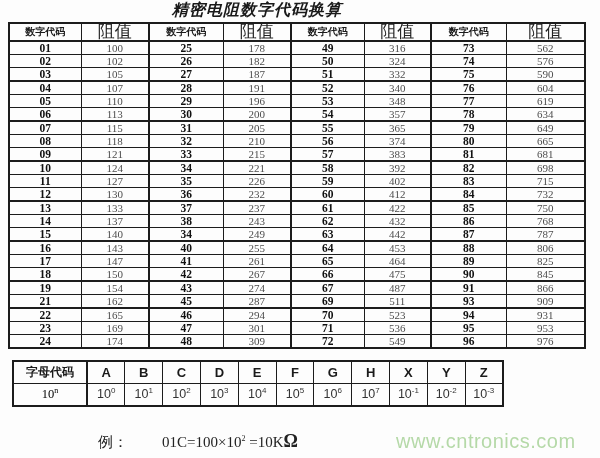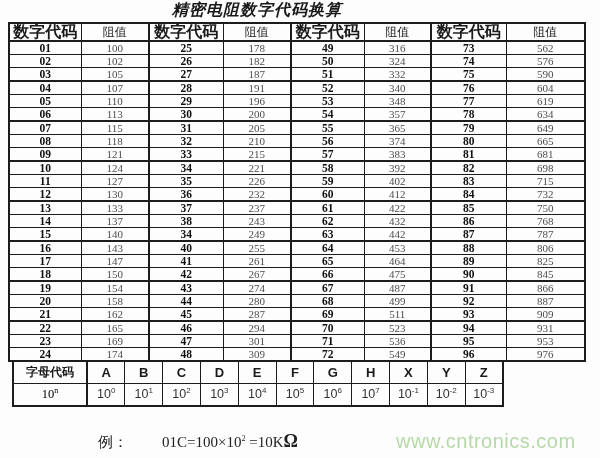--- a/index.html
+++ b/index.html
@@ -19,22 +19,22 @@
     border:2px solid var(--border);
   }
   .main-table th,.main-table td{
     border:1px solid var(--border);text-align:center;padding:0;
     height:12px;line-height:12px;overflow:hidden;white-space:nowrap;
   }
   .main-table thead th{height:16px;line-height:16px;border-bottom:2px solid var(--border);}
   .main-table th:nth-child(even):not(:last-child),
   .main-table td:nth-child(even):not(:last-child){border-right-width:2px;}
   .main-table tr.group-end td{border-bottom-width:2px;}
-  .th-code{font-size:16px;font-weight:bold;margin-left:32px;}
-  .th-value{font-size:12px;font-weight:normal;color:#222;}
+  .th-code{font-size:10px;font-weight:bold;margin-left:32px;}
+  .th-value{font-size:17px;font-weight:normal;color:#222;}
   .main-table td.code{
     font-family:"Liberation Serif",serif;font-weight:bold;
     font-size:11.5px;color:var(--code_text);
   }
   .main-table td.value{
     font-family:"Liberation Serif",serif;font-weight:normal;
     font-size:11px;color:var(--value_text);
   }
   
   .letter-table{
@@ -278,30 +278,20 @@
         <tr>
           <td class="code">19</td>
           <td class="value">154</td>
           <td class="code">43</td>
           <td class="value">274</td>
           <td class="code">67</td>
           <td class="value">487</td>
           <td class="code">91</td>
           <td class="value">866</td>
         </tr>
-        <tr>
-          <td class="code">20</td>
-          <td class="value">158</td>
-          <td class="code">44</td>
-          <td class="value">280</td>
-          <td class="code">68</td>
-          <td class="value">499</td>
-          <td class="code">92</td>
-          <td class="value">887</td>
-        </tr>
         <tr class="group-end">
           <td class="code">21</td>
           <td class="value">162</td>
           <td class="code">45</td>
           <td class="value">287</td>
           <td class="code">69</td>
           <td class="value">511</td>
           <td class="code">93</td>
           <td class="value">909</td>
         </tr>

